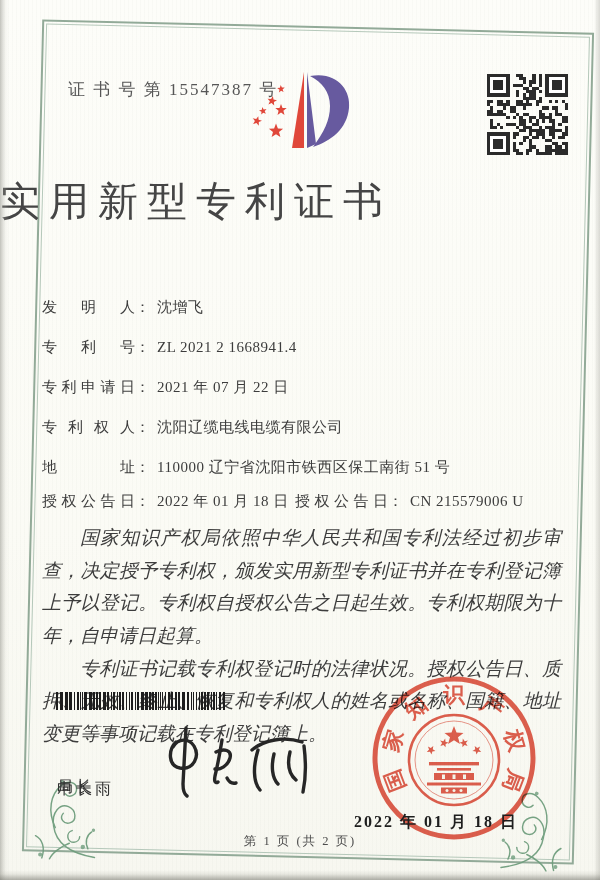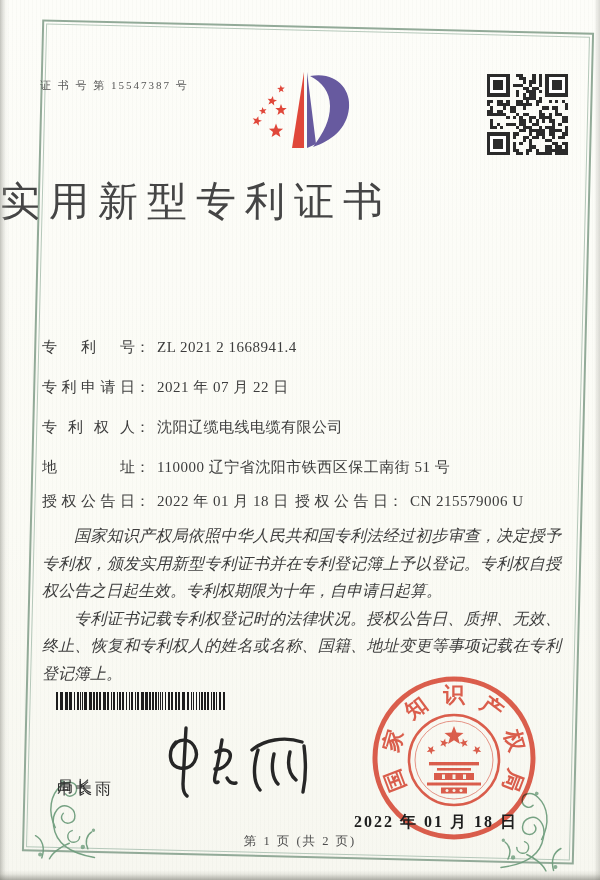--- a/index.html
+++ b/index.html
@@ -28,39 +28,39 @@
     transform:rotate(1.4deg);
   }
   .frame::before{
     content:'';position:absolute;inset:2px;border:1px solid #b5c8ba;
   }
   .orn{position:absolute;width:86px;height:102px;bottom:-10px;}
   .orn.left{left:-8px;}
   .orn.right{right:-8px;transform:scaleX(-1);}
   .content{position:absolute;inset:0;}
   .cert-no{
-    position:absolute;left:40px;top:78px;font-size:11px;letter-spacing:2px;color:#565656;
+    position:absolute;left:40px;top:78px;font-size:17px;letter-spacing:2px;color:#565656;padding-left:28px;
   }
   .logo{position:absolute;left:228px;top:56px;width:140px;height:112px;}
   .qr{position:absolute;left:487px;top:74px;width:81px;height:81px;}
   .title{
     position:absolute;left:0;right:0;top:174px;text-align:left;
     font-size:40px;letter-spacing:9px;color:#454545;font-weight:400;
   }
   .frow{position:absolute;left:42px;font-size:15px;color:#3c3c3c;white-space:nowrap;}
   .flabel{
     display:inline-block;width:93px;text-align:justify;text-align-last:justify;
     vertical-align:bottom;
   }
   .fcolon{display:inline-block;}
   .fvalue{margin-left:7px;letter-spacing:.5px;}
   .frow .second{position:absolute;left:253px;top:0;}
   .paras{
     position:absolute;left:42px;top:522px;width:519px;color:#3d3d3d;
-    font-size:16px;line-height:1.72;text-align:justify;font-style:italic;
+    font-size:19px;line-height:1.72;text-align:justify;font-style:italic;
   }
   .paras p{margin:0;text-indent:2em;}
   .barcode{position:absolute;left:56px;top:692px;width:172px;height:18px;}
   .signer{position:absolute;left:57px;color:#313131;font-size:16px;letter-spacing:3px;
     font-family:"Liberation Sans","DejaVu Sans",sans-serif;margin-top:40px;}
   .signer.t{top:737px;}
   .signer.n{top:739px;}
   .signature{position:absolute;left:156px;top:720px;width:164px;height:86px;}
   .seal{position:absolute;left:352px;top:656px;width:204px;height:204px;
     opacity:.88;mix-blend-mode:multiply;}
@@ -350,20 +350,23 @@
           <rect x="19" y="1" width="5" height="5" fill="#ffffff"></rect>
           <rect x="20" y="2" width="3" height="3"></rect>
           <rect x="0" y="18" width="7" height="7"></rect>
           <rect x="1" y="19" width="5" height="5" fill="#ffffff"></rect>
           <rect x="2" y="20" width="3" height="3"></rect>
         </g>
     </svg>
 
     <div class="title">实用新型专利证书</div>
 
+    <div class="frow" style="top:298px">
+      <span class="flabel">发明人</span><span class="fcolon">：</span><span class="fvalue">沈增飞</span>
+    </div>
     <div class="frow" style="top:338px">
       <span class="flabel">专利号</span><span class="fcolon">：</span><span class="fvalue">ZL 2021 2 1668941.4</span>
     </div>
     <div class="frow" style="top:378px">
       <span class="flabel">专利申请日</span><span class="fcolon">：</span><span class="fvalue">2021 年 07 月 22 日</span>
     </div>
     <div class="frow" style="top:418px">
       <span class="flabel">专利权人</span><span class="fcolon">：</span><span class="fvalue">沈阳辽缆电线电缆有限公司</span>
     </div>
     <div class="frow" style="top:458px">

